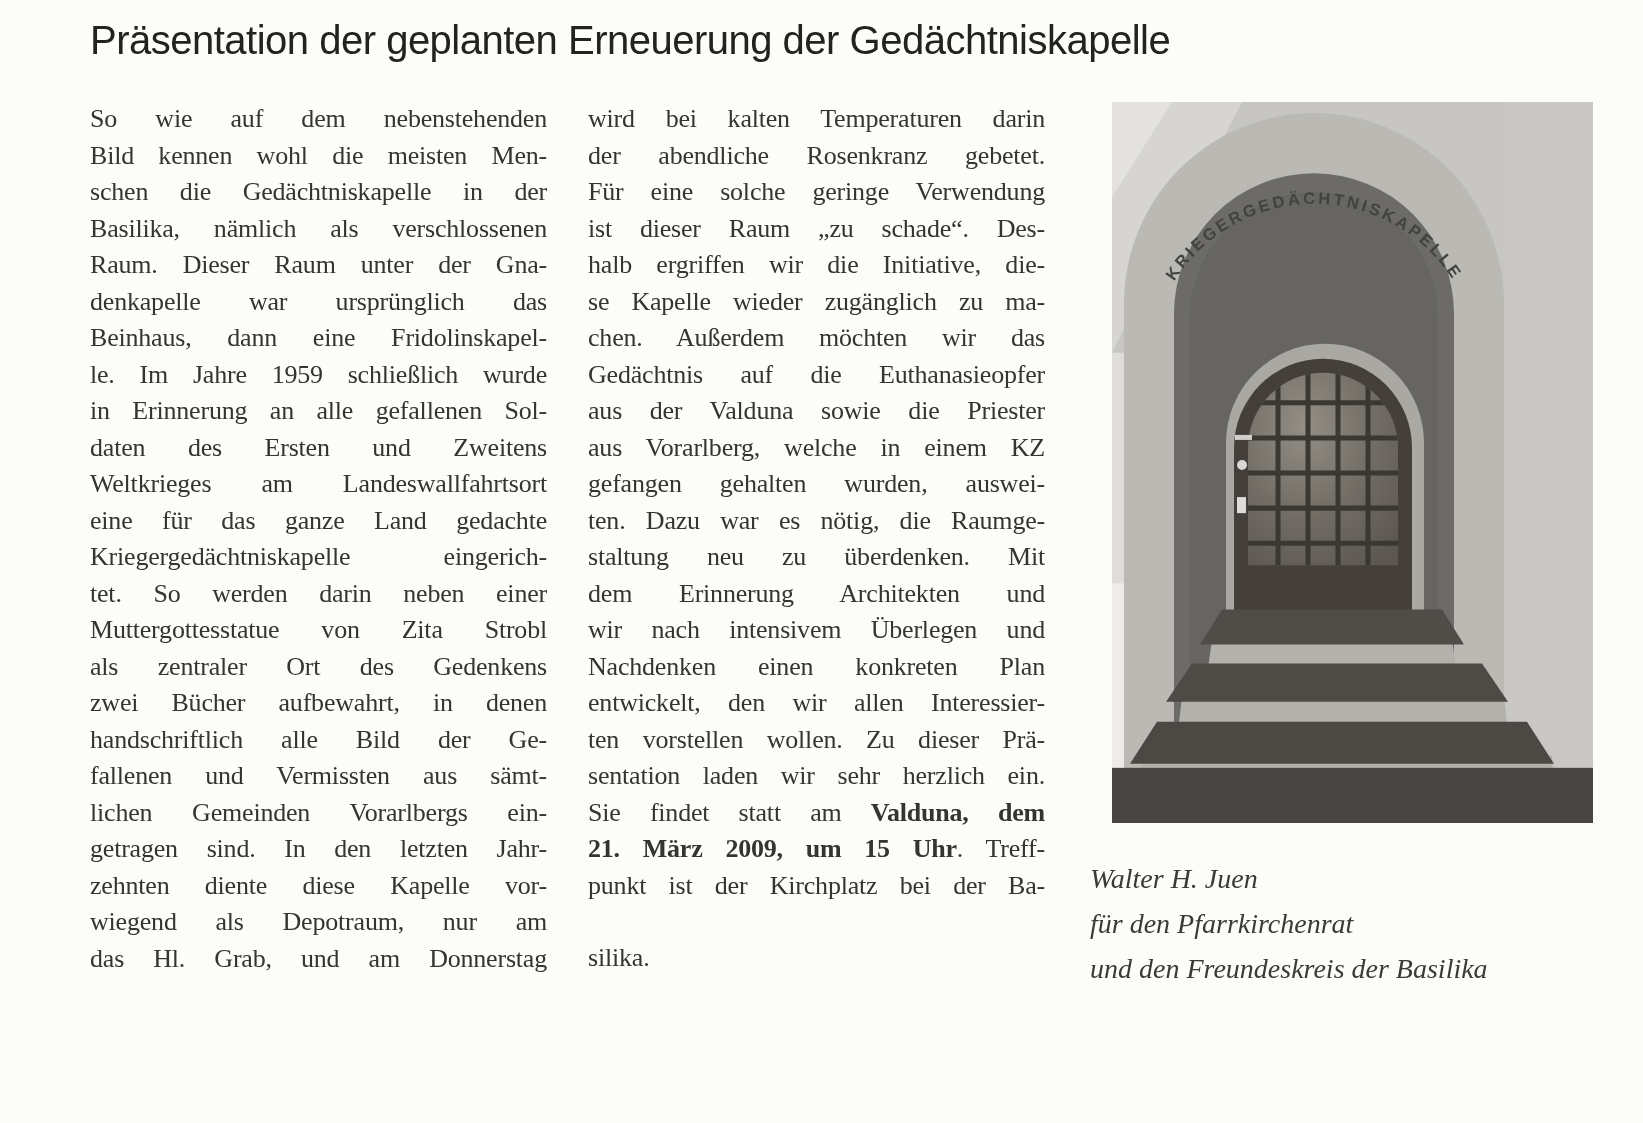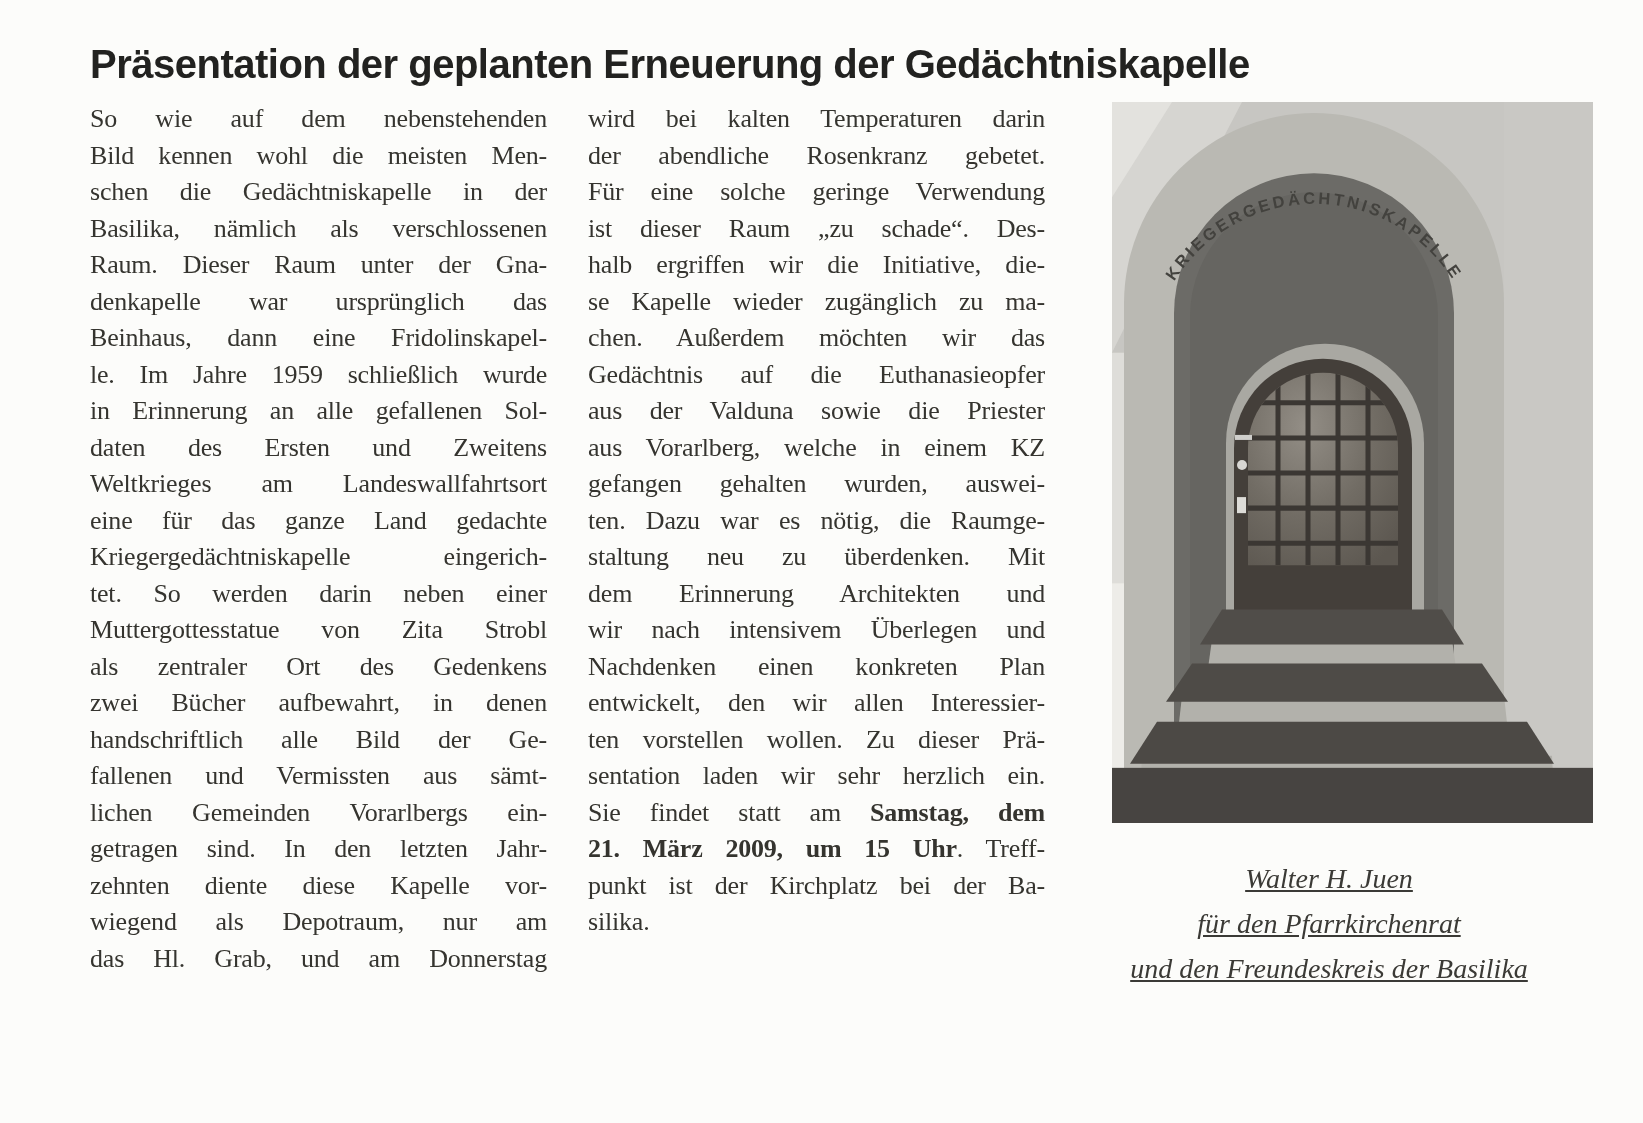--- a/index.html
+++ b/index.html
@@ -4,46 +4,44 @@
 <style>
   html,body{margin:0;padding:0;}
   body{
     width:1643px;height:1123px;position:relative;overflow:hidden;
     background:#fcfcfa;
     font-family:"Liberation Serif", serif;
   }
   .page-title{
     position:absolute;left:90px;top:18px;width:1480px;
     font-family:"Liberation Sans", sans-serif;
-    font-weight:700;font-size:40px;letter-spacing:-0.5px;color:#222220;
+    font-weight:400;font-size:40px;letter-spacing:-0.5px;color:#222220;
     white-space:nowrap;
-    margin-top:24px;
   }
   .text-column{
     position:absolute;top:101px;width:457px;
     font-size:26px;line-height:36.5px;letter-spacing:-0.2px;
     color:#35342f;
   }
   .col-1{left:90px;}
   .col-2{left:588px;}
   .line{
     text-align:justify;text-align-last:justify;
     height:36.5px;overflow:hidden;white-space:normal;
   }
-  .line.tail{text-align-last:left;}
+  .line.tail{text-align-last:left;margin-top:36px;}
   .line .b{font-weight:bold;}
   .photo-wrap{
     position:absolute;left:1112px;top:102px;width:481px;height:721px;
   }
   .photo-wrap svg{display:block;width:100%;height:100%;}
   .photo-caption{
     position:absolute;top:856px;left:1090px;width:478px;
-    text-align:center;font-style:italic;font-size:28px;line-height:45px;
+    text-align:left;font-style:italic;font-size:28px;line-height:45px;
     color:#3b3a36;
-    text-decoration:underline;
   }
   .arch-label{
     font-family:"Liberation Sans", sans-serif;
     font-size:16.5px;font-weight:600;letter-spacing:3px;fill:#43423e;
   }
 </style>
 </head>
 <body>
 
 <div class="page-title">Präsentation der geplanten Erneuerung der Gedächtniskapelle</div>
@@ -87,21 +85,21 @@
     <div class="line"><span>aus Vorarlberg, welche in einem KZ</span></div>
     <div class="line"><span>gefangen gehalten wurden, auswei-</span></div>
     <div class="line"><span>ten. Dazu war es nötig, die Raumge-</span></div>
     <div class="line"><span>staltung neu zu überdenken. Mit</span></div>
     <div class="line"><span>dem Erinnerung Architekten und</span></div>
     <div class="line"><span>wir nach intensivem Überlegen und</span></div>
     <div class="line"><span>Nachdenken einen konkreten Plan</span></div>
     <div class="line"><span>entwickelt, den wir allen Interessier-</span></div>
     <div class="line"><span>ten vorstellen wollen. Zu dieser Prä-</span></div>
     <div class="line"><span>sentation laden wir sehr herzlich ein.</span></div>
-    <div class="line"><span>Sie findet statt am </span><span class="b">Samstag, dem</span></div>
+    <div class="line"><span>Sie findet statt am </span><span class="b">Valduna, dem</span></div>
     <div class="line"><span class="b">21. März 2009, um 15 Uhr</span><span>. Treff-</span></div>
     <div class="line"><span>punkt ist der Kirchplatz bei der Ba-</span></div>
     <div class="line tail"><span>silika.</span></div>
   </div>
 
 <div class="photo-wrap">
   <svg viewBox="0 0 481 719" preserveAspectRatio="none">
     <defs>
       <radialGradient id="glassg" cx="38%" cy="28%" r="85%">
         <stop offset="0%" stop-color="#938e86"></stop>

